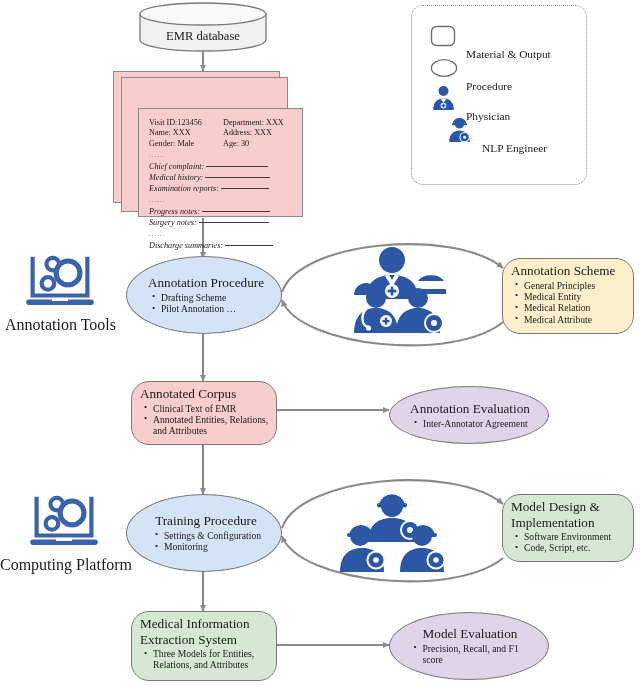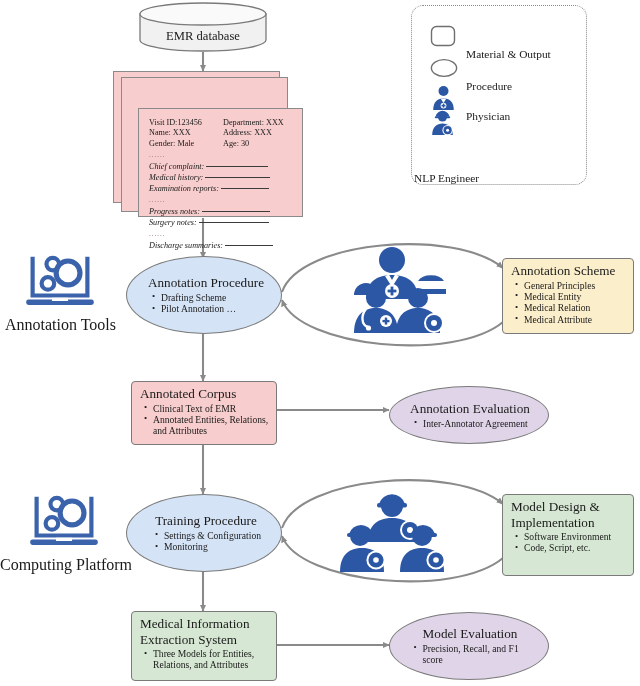--- a/index.html
+++ b/index.html
@@ -3,21 +3,21 @@
 <meta charset="utf-8">
 <style>
   html,body{margin:0;padding:0;background:#ffffff;}
   body{width:640px;height:686px;position:relative;overflow:hidden;
        font-family:"Liberation Serif",serif;color:#1a1a1a;}
   .stage{position:absolute;left:0;top:0;width:640px;height:686px;}
   svg.layer{position:absolute;left:0;top:0;width:640px;height:686px;overflow:visible;}
   .node{position:absolute;box-sizing:border-box;}
 
   
-  .rectbox{border:1.3px solid #7a7a7a;border-radius:4px;}
+  .rectbox{border:1.3px solid #7a7a7a;border-radius:18px;}
   .ellipse{border:1.3px solid #7a7a7a;border-radius:50%;display:flex;
            flex-direction:column;align-items:center;justify-content:center;}
 
   .fill-pink{background:#f7cdcd;}
   .fill-blue{background:#d4e3f6;}
   .fill-cream{background:#fbeecb;}
   .fill-purple{background:#e0d4e8;}
   .fill-green{background:#d6e8d3;}
 
   .title{font-size:13.2px;line-height:15.5px;text-align:center;}
@@ -170,21 +170,21 @@
 
     <div class="leg-row" style="left:18px;top:42px;">
       <span style="width:36px;">
         <svg width="28" height="20" viewBox="0 0 28 20">
           <ellipse cx="14" cy="10" rx="12.6" ry="8.4" fill="#fff" stroke="#6f6f6f" stroke-width="1.4"></ellipse>
         </svg>
       </span>
       <span class="leg-txt">Procedure</span>
     </div>
 
-    <div class="leg-row" style="left:2px;top:104px;flex-direction:column;">
+    <div class="leg-row" style="left:34px;top:104px;">
       <span style="width:36px;">
         <svg width="27" height="26" viewBox="0 0 27 26">
           <circle cx="13.5" cy="7" r="4.6" fill="#2b57a5"></circle>
           <path d="M6.6,6.6 A7,7 0 0 1 20.4,6.6 Z" fill="#2b57a5"></path>
           <rect x="5.8" y="6.2" width="15.4" height="2.1" rx="1" fill="#2b57a5"></rect>
           <path d="M3.2,25 C3.2,16.8 8,13.6 13.5,13.6 C19,13.6 23.8,16.8 23.8,25 Z" fill="#2b57a5"></path>
           <circle cx="18.6" cy="20.2" r="5.2" fill="#fff"></circle>
           <circle cx="18.6" cy="20.2" r="4.1" fill="#2b57a5"></circle>
           <circle cx="18.6" cy="20.2" r="1.5" fill="#fff"></circle>
         </svg>
@@ -319,21 +319,21 @@
   <div class="node ellipse fill-blue" style="left:126px;top:494px;width:156px;height:78px;">
     <div style="padding-left:4px;">
       <div class="title">Training Procedure</div>
       <ul class="bul">
         <li>Settings &amp; Configuration</li>
         <li>Monitoring</li>
       </ul>
     </div>
   </div>
 
-  <div class="node rectbox fill-green" style="left:502px;top:494px;width:132px;height:82px;padding:4px 5px 0 8px;">
+  <div class="node rectbox fill-green" style="left:502px;top:494px;width:132px;height:68px;padding:4px 5px 0 8px;">
     <div class="title title-left">Model Design &amp; Implementation</div>
     <ul class="bul">
       <li>Software Environment</li>
       <li>Code, Script, etc.</li>
     </ul>
   </div>
 
   <div class="node rectbox fill-green" style="left:131px;top:611px;width:146px;height:70px;padding:4px 6px 0 8px;">
     <div class="title title-left">Medical Information Extraction System</div>
     <ul class="bul">

